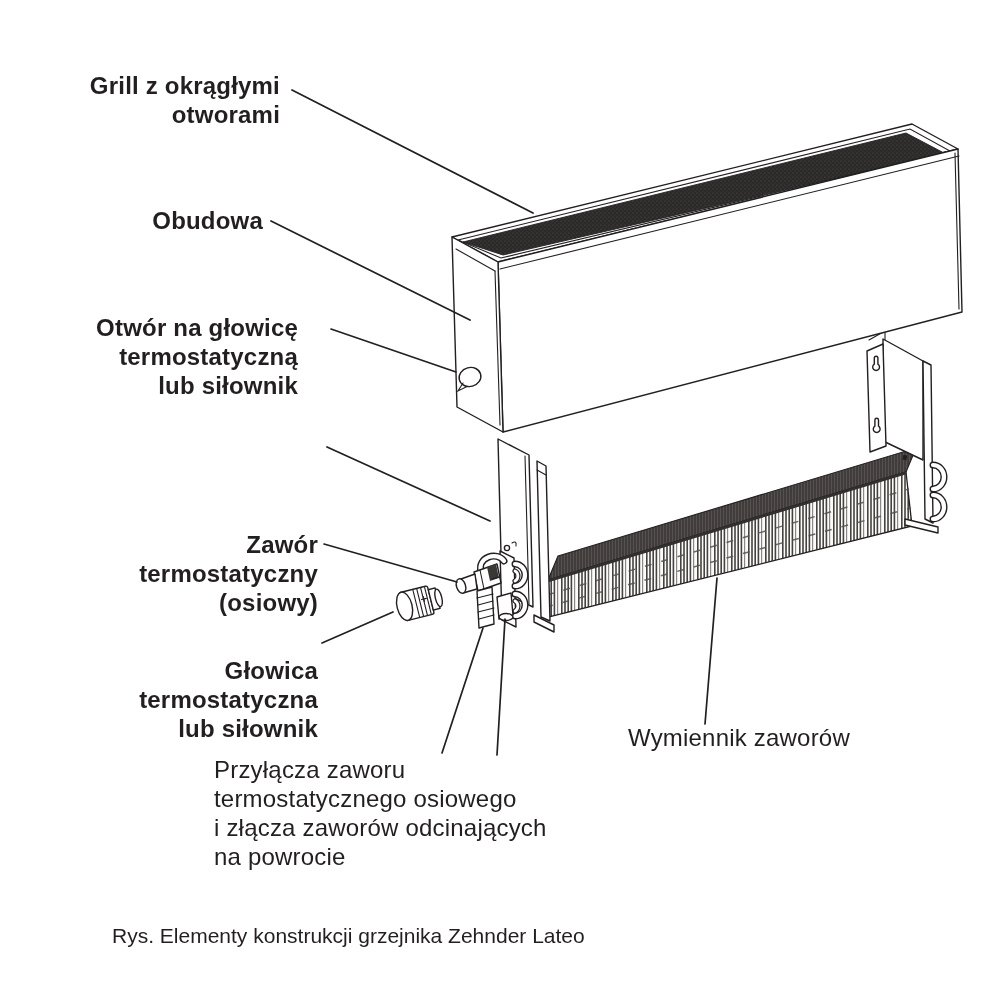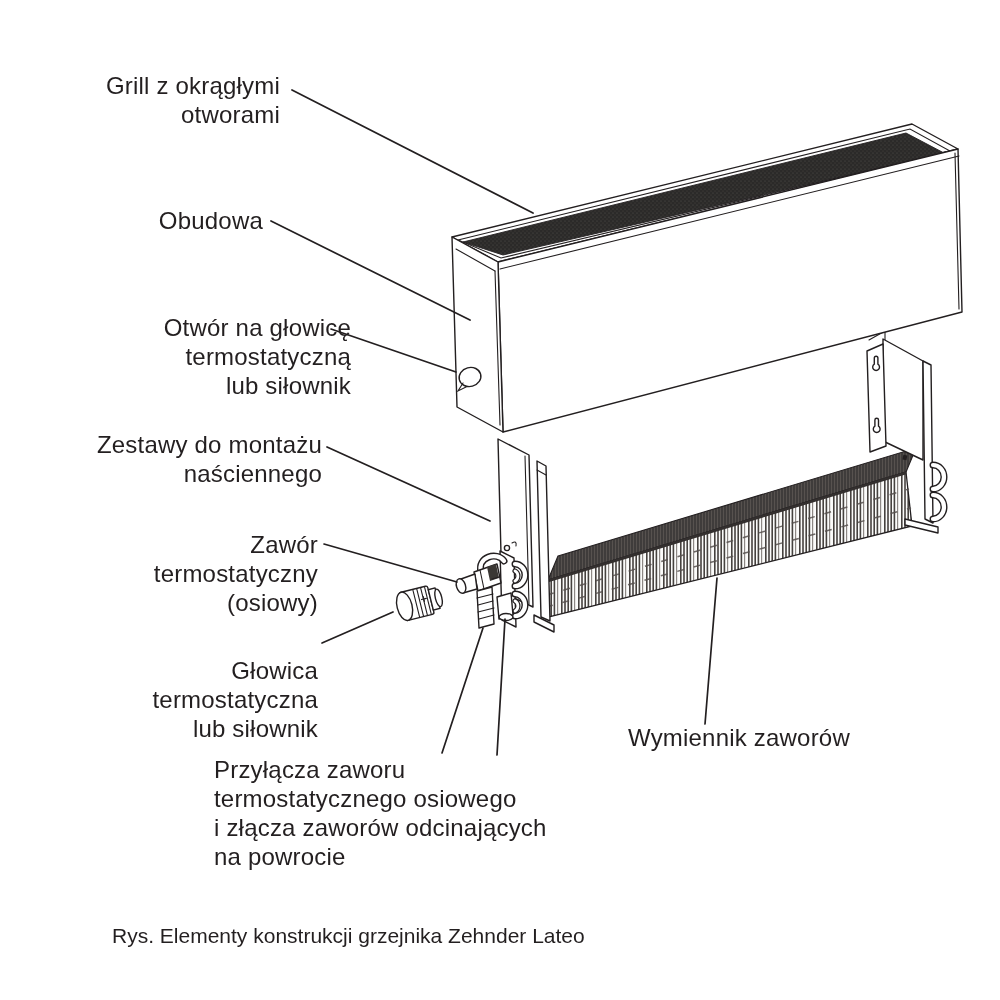--- a/index.html
+++ b/index.html
@@ -16,21 +16,21 @@
     font-family:"Liberation Sans","DejaVu Sans",sans-serif;
     color:var(--text,#231f20);
   }
   .stage svg{position:absolute;left:0;top:0;}
   .label{
     position:absolute;
     font-size:24px;line-height:29px;
     white-space:pre-line;
     letter-spacing:0.2px;
   }
-  .label.r{text-align:right;}
+  .label.r{text-align:right;font-weight:bold;}
   .label.l{text-align:left;}
   .caption{
     position:absolute;
     font-size:21px;line-height:26px;
   }
   
   .wh{fill:#ffffff;stroke:var(--line,#231f20);stroke-width:1.4;stroke-linejoin:round;}
   .ln{fill:none;stroke:var(--line,#231f20);stroke-width:1.1;stroke-linecap:round;}
   .lead{fill:none;stroke:var(--line,#231f20);stroke-width:1.7;stroke-linecap:round;}
   .tubeO{fill:none;stroke:var(--line,#231f20);stroke-width:7;stroke-linecap:round;}
@@ -169,25 +169,23 @@
       <line x1="322" y1="643" x2="393" y2="612" class="lead"></line>
       <line x1="483" y1="628" x2="442" y2="753" class="lead"></line>
       <line x1="505" y1="619" x2="497" y2="755" class="lead"></line>
       <line x1="717" y1="578" x2="705" y2="724" class="lead"></line>
     </g>
   </svg>
 
   <div class="label r" style="right:720px;top:71px">Grill z okrągłymi
 otworami</div>
   <div class="label r" style="right:737px;top:206px">Obudowa</div>
-  <div class="label r" style="right:649px;top:313px">Otwór na głowicę
+  <div class="label r" style="right:702px;top:313px">Otwór na głowicę
 termostatyczną
 lub siłownik</div>
-  <div class="label r" style="right:678px;top:430px">Zestawy do montażu
-naściennego</div>
   <div class="label r" style="right:682px;top:530px">Zawór
 termostatyczny
 (osiowy)</div>
   <div class="label r" style="right:682px;top:656px">Głowica
 termostatyczna
 lub siłownik</div>
   <div class="label l" style="left:214px;top:755px">Przyłącza zaworu
 termostatycznego osiowego
 i złącza zaworów odcinających
 na powrocie</div>

